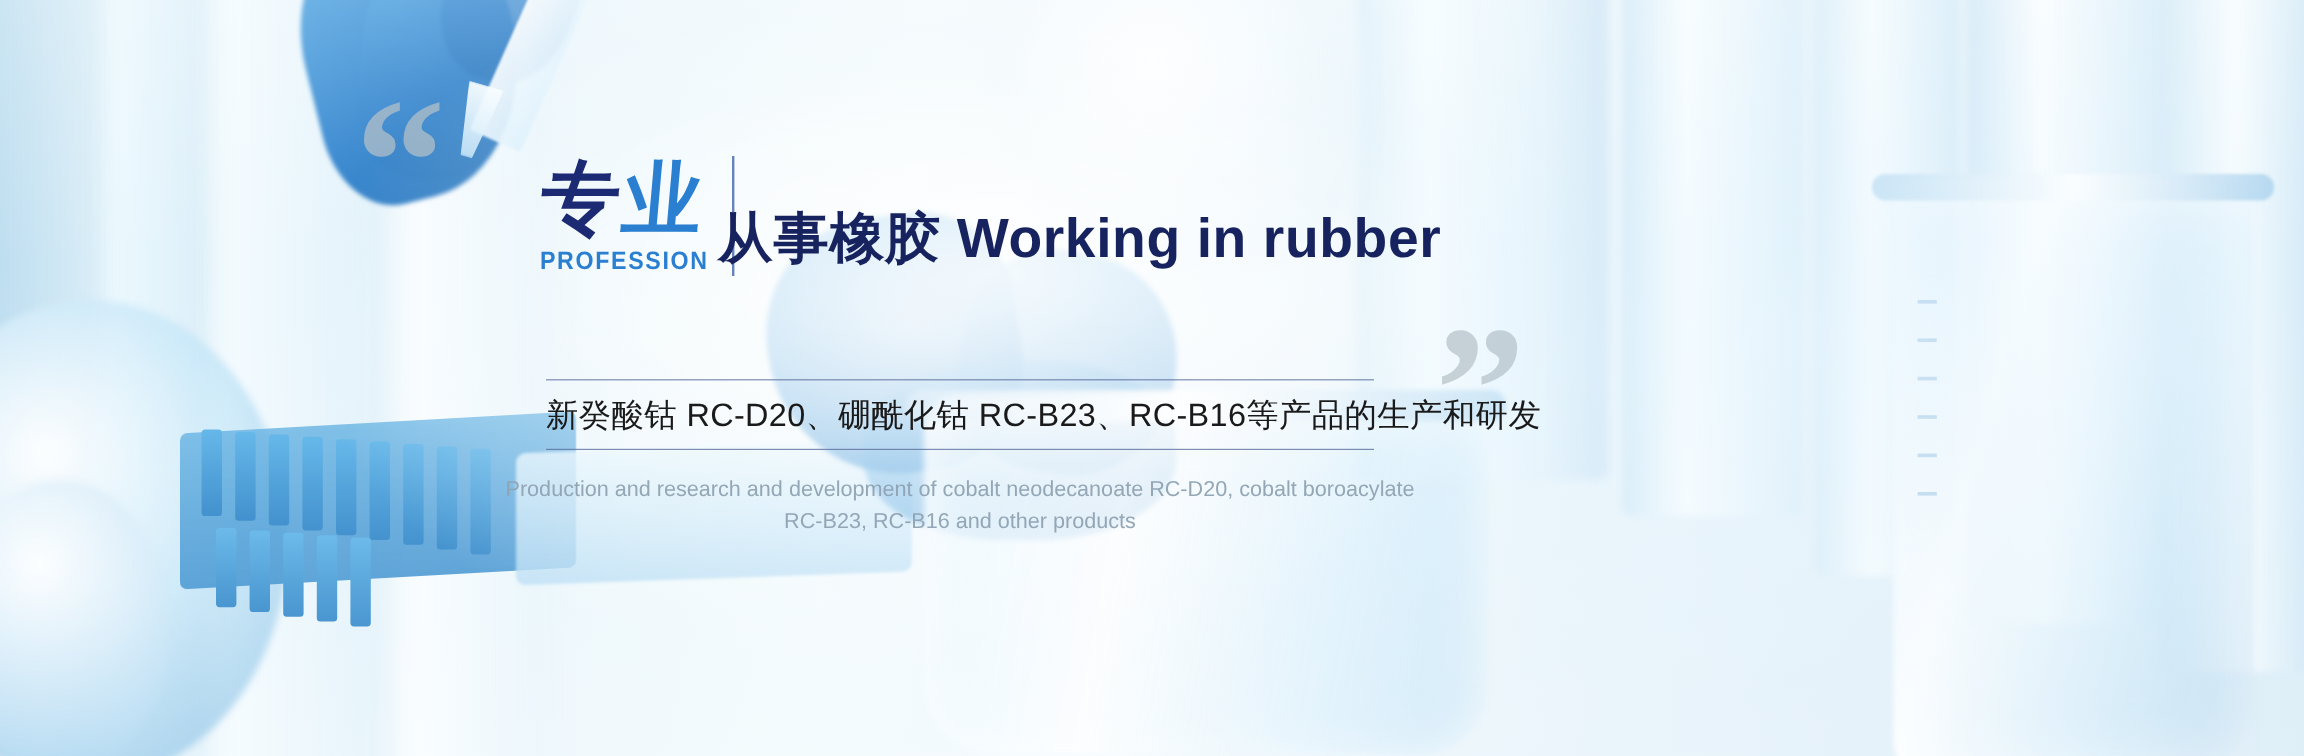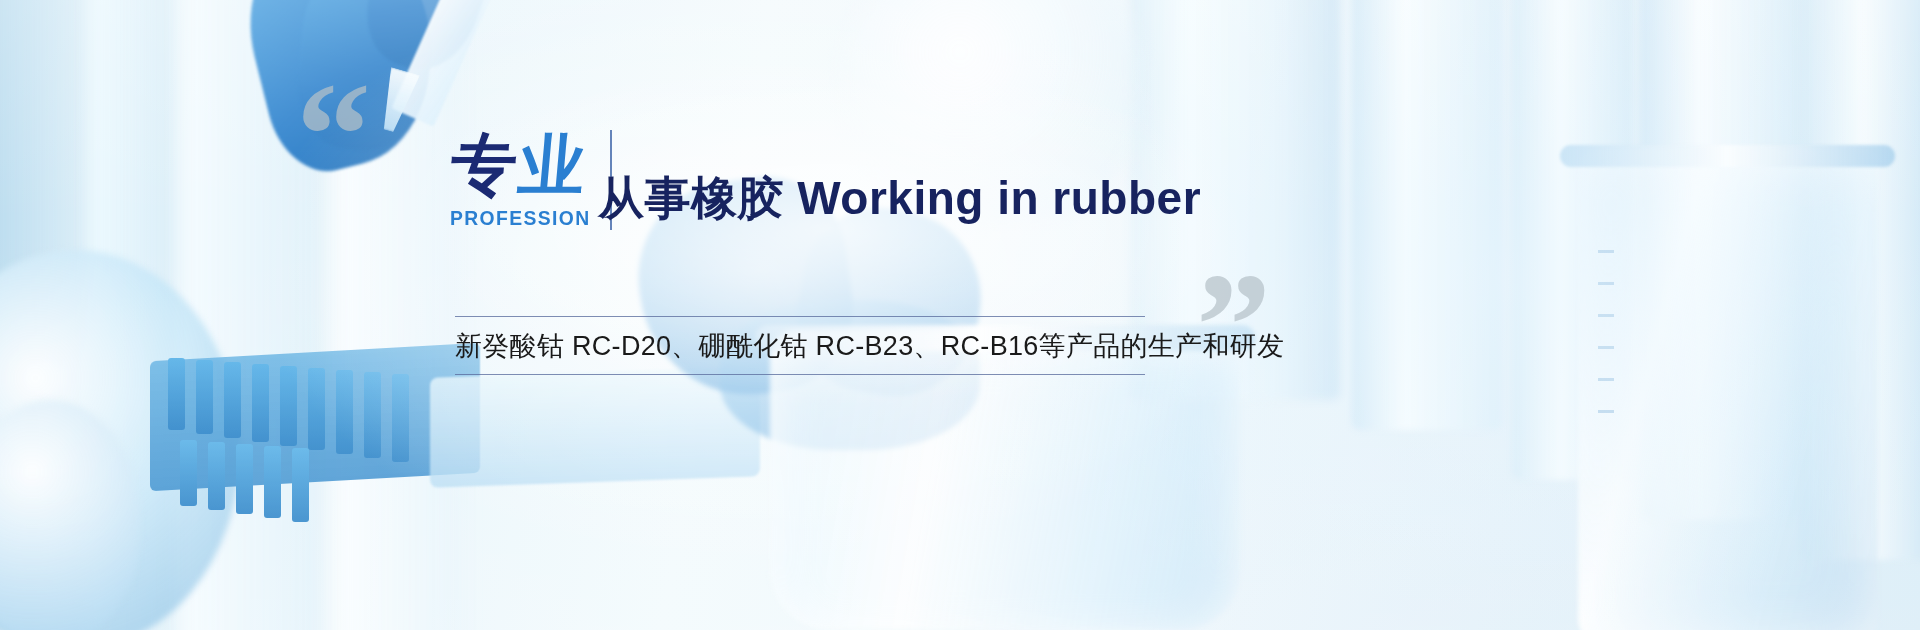--- a/index.html
+++ b/index.html
@@ -225,16 +225,20 @@
     <div class="vline"></div>
 
     <div class="head">
       <div class="head-l1">从事橡胶 Working in rubber</div>
     </div>
 
     <div class="rule rule-top"></div>
     <div class="sub">新癸酸钴 RC-D20、硼酰化钴 RC-B23、RC-B16等产品的生产和研发</div>
     <div class="rule rule-bot"></div>
 
+    <div class="en">
+      <div>Production and research and development of cobalt neodecanoate RC-D20, cobalt boroacylate</div>
+      <div>RC-B23, RC-B16 and other products</div>
+    </div>
 
     <div class="quote quote-right">”</div>
   </div>
 </div>
 
 </body></html>

